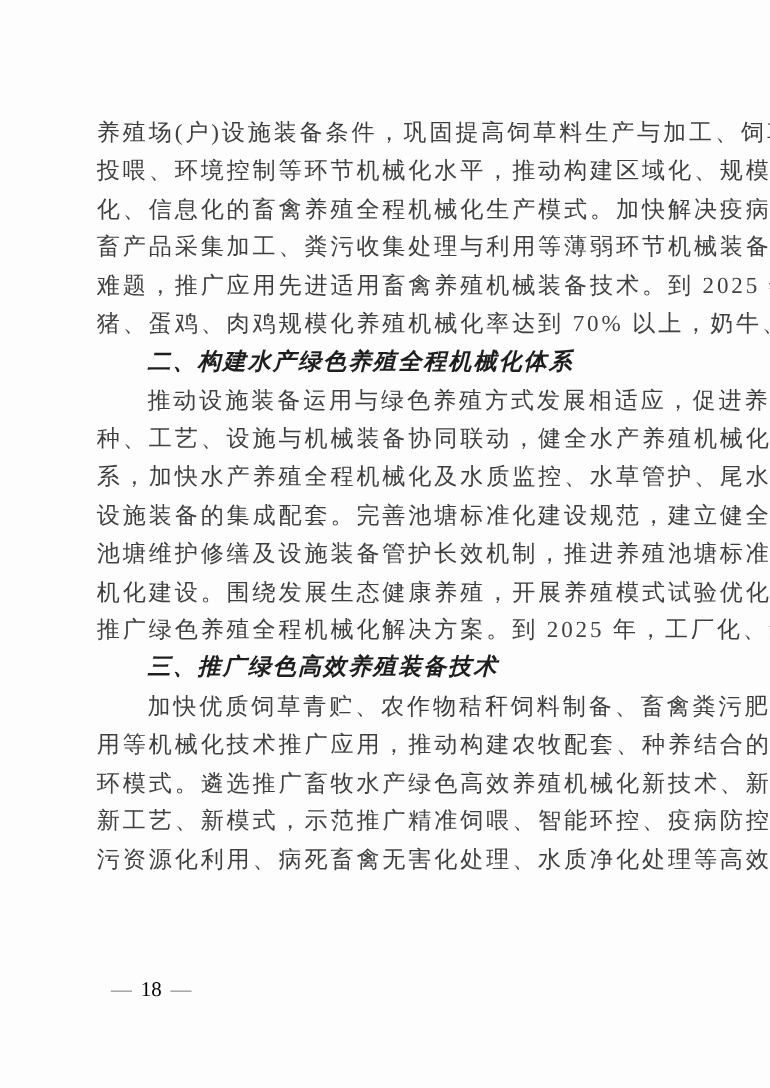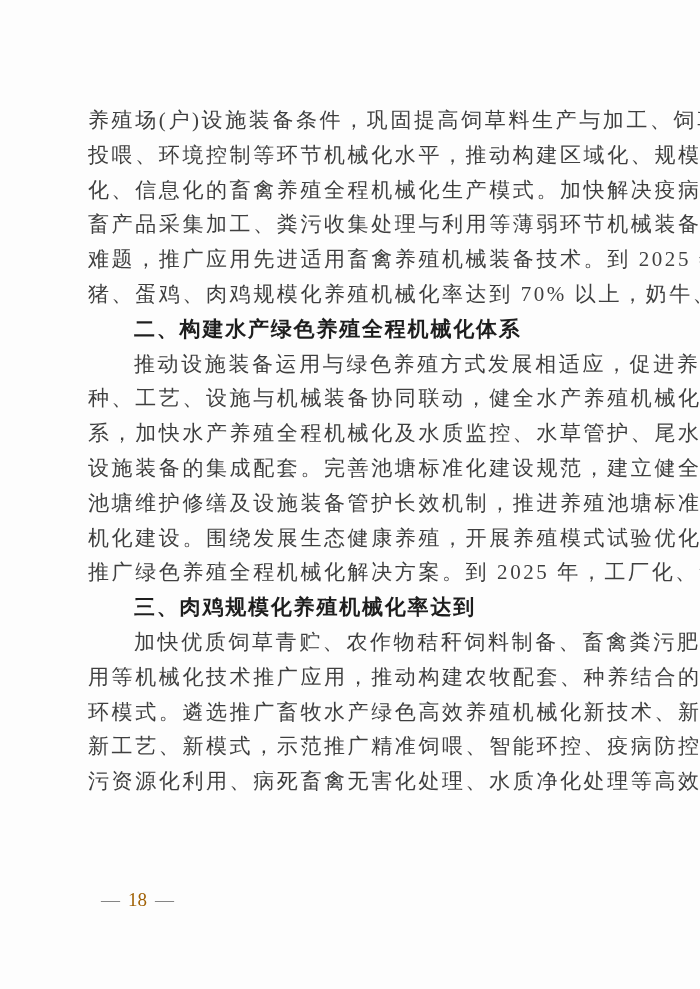--- a/index.html
+++ b/index.html
@@ -30,36 +30,37 @@
     color: #3f3f3f;
   }
   .indent {
     padding-left: 46px;
   }
   .heading {
     font-family: "Liberation Sans", sans-serif;
     font-weight: bold;
     color: #1e1e1e;
     letter-spacing: 1.8px;
+    font-style: italic;
   }
   .footer {
     position: absolute;
     left: 95px;
     top: 888px;
     font-size: 19px;
     line-height: 24px;
     letter-spacing: 0;
     color: #333333;
   }
   .footer .dash {
     color: #808080;
     padding: 0 6px;
   }
   .footer .num {
-    color: #a16207;
+    color: #000000;
     padding: 0 2px;
   }
 </style>
 </head>
 <body>
 
 <div class="page">
 
   <div class="content">
     <div class="line">养殖场(户)设施装备条件，巩固提高饲草料生产与加工、饲草料</div>
@@ -69,21 +70,21 @@
     <div class="line">难题，推广应用先进适用畜禽养殖机械装备技术。到 2025 年，生</div>
     <div class="line">猪、蛋鸡、肉鸡规模化养殖机械化率达到 70% 以上，奶牛、肉牛、肉</div>
     <div class="line heading indent">二、构建水产绿色养殖全程机械化体系</div>
     <div class="line indent">推动设施装备运用与绿色养殖方式发展相适应，促进养殖品</div>
     <div class="line">种、工艺、设施与机械装备协同联动，健全水产养殖机械化标准体</div>
     <div class="line">系，加快水产养殖全程机械化及水质监控、水草管护、尾水处理等</div>
     <div class="line">设施装备的集成配套。完善池塘标准化建设规范，建立健全养殖</div>
     <div class="line">池塘维护修缮及设施装备管护长效机制，推进养殖池塘标准化宜</div>
     <div class="line">机化建设。围绕发展生态健康养殖，开展养殖模式试验优化，总结</div>
     <div class="line">推广绿色养殖全程机械化解决方案。到 2025 年，工厂化、集装箱</div>
-    <div class="line heading indent">三、肉鸡规模化养殖机械化率达到</div>
+    <div class="line heading indent">三、推广绿色高效养殖装备技术</div>
     <div class="line indent">加快优质饲草青贮、农作物秸秆饲料制备、畜禽粪污肥料化利</div>
     <div class="line">用等机械化技术推广应用，推动构建农牧配套、种养结合的生态循</div>
     <div class="line">环模式。遴选推广畜牧水产绿色高效养殖机械化新技术、新装备、</div>
     <div class="line">新工艺、新模式，示范推广精准饲喂、智能环控、疫病防控、高效粪</div>
     <div class="line">污资源化利用、病死畜禽无害化处理、水质净化处理等高效专用技</div>
   </div>
 
   <div class="footer">
     <span class="dash">—</span><span class="num">18</span><span class="dash">—</span>
   </div>

